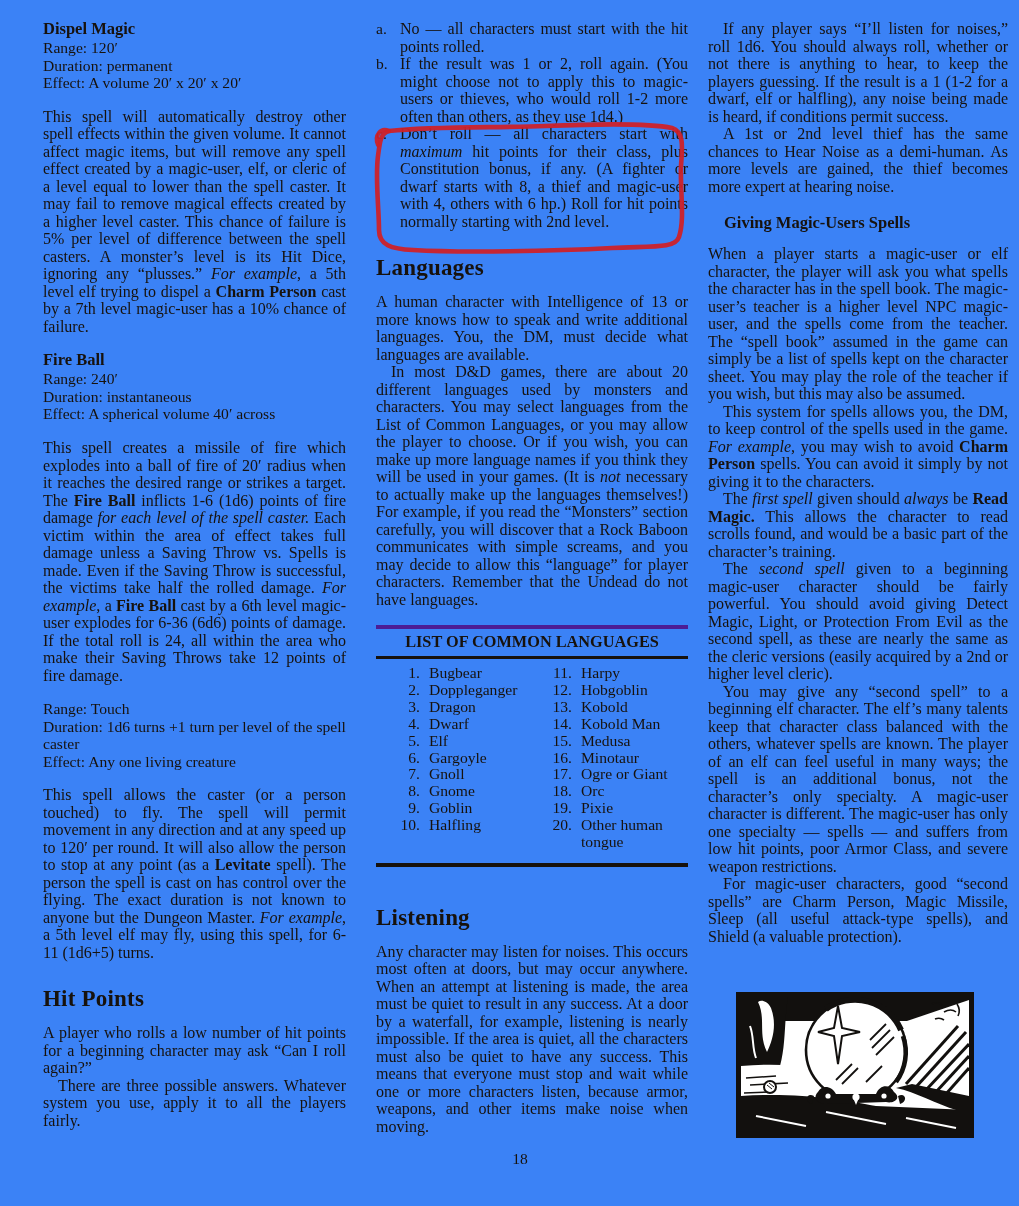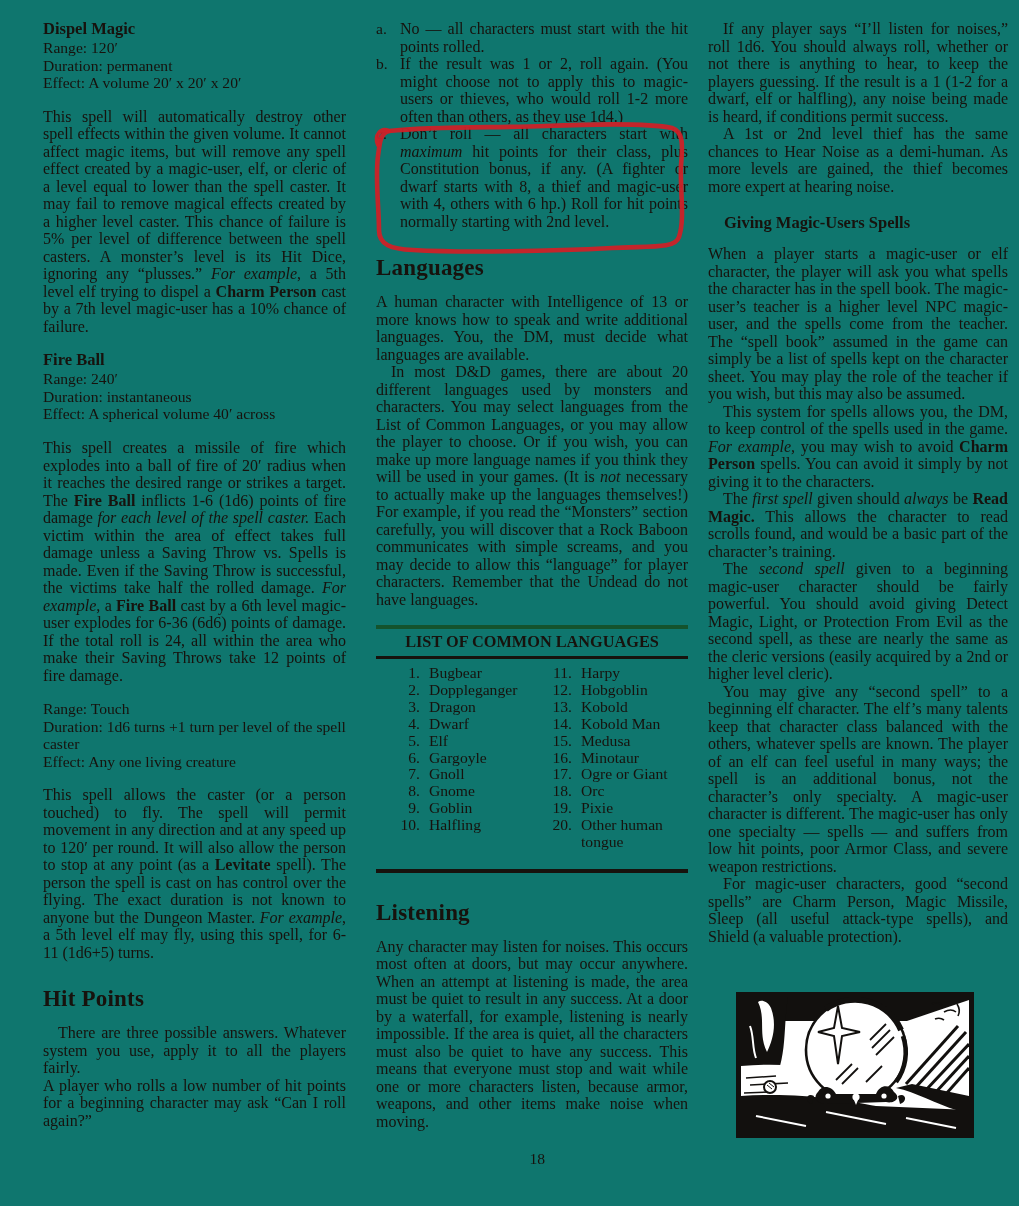--- a/index.html
+++ b/index.html
@@ -1,19 +1,19 @@
 <!DOCTYPE html>
 <html lang="en"><head>
 <meta charset="utf-8">
 <style>
   html,body{margin:0;padding:0;background:#ffffff;}
   .page{
     position:relative;
     width:1019px;height:1206px;
-    background:#0f766e;
+    background:#3b82f6;
     font-family:"Liberation Serif","DejaVu Serif",serif;
     color:#17120d;
     overflow:hidden;
   }
   .col{position:absolute;top:20px;}
   #col1{left:43px;width:303px;}
   #col2{left:376px;width:312px;}
   #col3{left:708px;width:300px;}
 
   .p{
@@ -58,23 +58,23 @@
   .ring{
     position:absolute;
     left:-11px;top:-11px;
     width:330px;height:146px;
     pointer-events:none;
   }
 
   
   .lang-table{
     margin-top:17px;
-    border-top:4px solid #14532d;
+    border-top:4px solid #4c1d95;
     border-bottom:4px solid #17120d;
-    padding-bottom:10px;
+    padding-bottom:4px;
   }
   .lang-title{
     text-align:center;
     font-weight:bold;
     font-size:16.3px;
     padding:3px 0 4px 0;
     border-bottom:3px solid #17120d;
   }
   .lang-cols{
     display:flex;
@@ -83,21 +83,21 @@
   .lang-col{width:50%;}
   .lang-col-1{padding-left:12px;}
   .lang-col-2{padding-left:4px;}
   .lang-row{display:flex;font-size:15.6px;line-height:16.9px;}
   .lang-num{flex:none;width:32px;text-align:right;padding-right:9px;}
   .lang-name{flex:1;padding-right:6px;}
 
   .pagenum{
     position:absolute;
     left:495px;top:1150px;width:50px;
-    text-align:right;
+    text-align:center;
     font-size:15.6px;
   }
 
   .illus{
     position:absolute;
     left:736px;top:992px;
     width:238px;height:146px;
   }
   .illus svg{display:block;width:100%;height:100%;}
 </style>
@@ -125,22 +125,22 @@
     </section>
 
     <section class="spell">
       <div class="stat">Range: Touch</div>
       <div class="stat">Duration: 1d6 turns +1 turn per level of the spell caster</div>
       <div class="stat">Effect: Any one living creature</div>
       <p class="p body-p"><span>This spell allows the caster (or a person touched) to fly. The spell will permit movement in any direction and at any speed up to 120′ per round. It will also allow the person to stop at any point (as a </span><span class="rb">Levitate</span><span> spell). The person the spell is cast on has control over the flying. The exact duration is not known to anyone but the Dungeon Master. </span><span class="ri">For example</span><span>, a 5th level elf may fly, using this spell, for 6-11 (1d6+5) turns.</span></p>
     </section>
 
     <h2 class="h-big">Hit Points</h2>
+    <p class="p">A player who rolls a low number of hit points for a beginning character may ask “Can I roll again?”</p>
     <p class="p indent">There are three possible answers. Whatever system you use, apply it to all the players fairly.</p>
-    <p class="p">A player who rolls a low number of hit points for a beginning character may ask “Can I roll again?”</p>
   </div>
 
   <div class="col" id="col2">
 
     <div class="ans">
       <span class="ans-m">a.</span>
       <span class="ans-b p"><span>No — all characters must start with the hit points rolled.</span></span>
     </div>
     <div class="ans">
       <span class="ans-m">b.</span>
@@ -251,21 +251,21 @@
               <span class="lang-name">Pixie</span>
             </div>
           <div class="lang-row">
               <span class="lang-num">20.</span>
               <span class="lang-name">Other human tongue</span>
             </div>
         </div>
       </div>
     </div>
 
-    <h2 class="h-big" style="margin-top:27px;">Listening</h2>
+    <h2 class="h-big" style="margin-top:38px;">Listening</h2>
     <p class="p">Any character may listen for noises. This occurs most often at doors, but may occur anywhere. When an attempt at listening is made, the area must be quiet to result in any success. At a door by a waterfall, for example, listening is nearly impossible. If the area is quiet, all the characters must also be quiet to have any success. This means that everyone must stop and wait while one or more characters listen, because armor, weapons, and other items make noise when moving.</p>
   </div>
 
   <div class="col" id="col3">
     <p class="p indent">If any player says “I’ll listen for noises,” roll 1d6. You should always roll, whether or not there is anything to hear, to keep the players guessing. If the result is a 1 (1-2 for a dwarf, elf or halfling), any noise being made is heard, if conditions permit success.</p>
     <p class="p indent">A 1st or 2nd level thief has the same chances to Hear Noise as a demi-human. As more levels are gained, the thief becomes more expert at hearing noise.</p>
 
     <h3 class="h-sub">Giving Magic-Users Spells</h3>
     <p class="p">When a player starts a magic-user or elf character, the player will ask you what spells the character has in the spell book. The magic-user’s teacher is a higher level NPC magic-user, and the spells come from the teacher. The “spell book” assumed in the game can simply be a list of spells kept on the character sheet. You may play the role of the teacher if you wish, but this may also be assumed.</p>
     <p class="p indent"><span>This system for spells allows you, the DM, to keep control of the spells used in the game. </span><span class="ri">For example,</span><span> you may wish to avoid </span><span class="rb">Charm Person</span><span> spells. You can avoid it simply by not giving it to the characters.</span></p>

